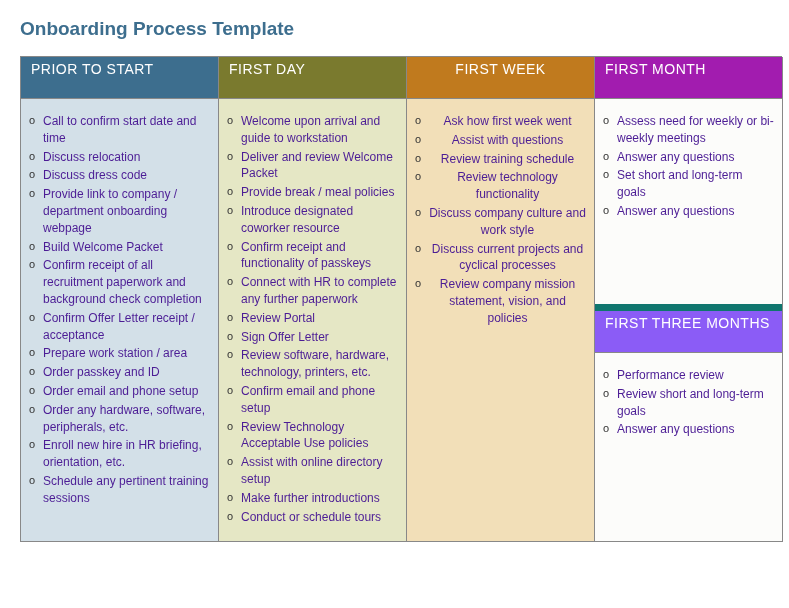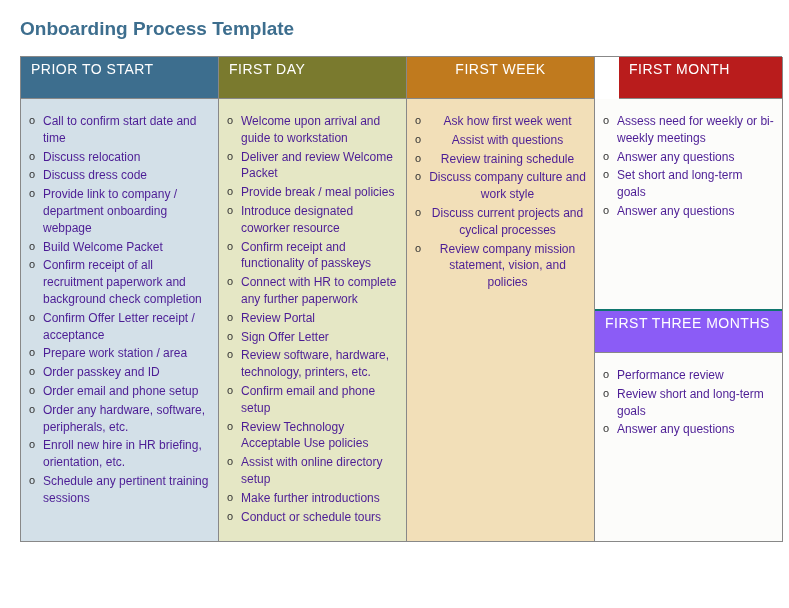--- a/index.html
+++ b/index.html
@@ -29,21 +29,21 @@
     color: #fff;
     font-size: 14px;
     letter-spacing: 0.5px;
     padding: 4px 10px 0 10px;
     border-right: 1px solid #888;
     border-bottom: 1px solid #888;
   }
   .hdr-prior { background: #3d6e8e; }
   .hdr-day   { background: #7a7a2e; }
   .hdr-week  { background: #c07a1e; text-align: center; }
-  .hdr-month { background: #b91c1c; margin-left: 24px; }
+  .hdr-month { background: #a21caf; }
   .hdr-three { background: #8b5cf6; }
   .col-body {
     padding: 14px 8px 14px 8px;
     border-right: 1px solid #888;
     border-bottom: 1px solid #888;
     font-size: 12px;
     color: #4c1d95;
   }
   .body-prior { background: #d3e0e8; }
   .body-day   { background: #e5e7c5; }
@@ -71,21 +71,21 @@
   .right-stack {
     display: grid;
     grid-template-rows: 212px 42px auto;
     border-right: 1px solid #888;
     border-bottom: 1px solid #888;
   }
   .right-stack .col-header,
   .right-stack .col-body {
     border-right: none;
   }
-  .right-stack .body-month { border-bottom: 2px solid #0f766e; }
+  .right-stack .body-month { border-bottom: 7px solid #0f766e; }
   .right-stack .hdr-three   { border-bottom: 1px solid #888; }
   .right-stack .body-three  { border-bottom: none; }
 </style>
 </head>
 <body>
 
 <div class="title">Onboarding Process Template</div>
 
 <div class="board">
 
@@ -127,20 +127,21 @@
         <li>Assist with online directory setup</li>
         <li>Make further introductions</li>
         <li>Conduct or schedule tours</li>
       </ul>
   </div>
   <div class="col-body body-week">
     <ul class="items">
         <li>Ask how first week went</li>
         <li>Assist with questions</li>
         <li>Review training schedule</li>
+        <li>Review technology functionality</li>
         <li>Discuss company culture and work style</li>
         <li>Discuss current projects and cyclical processes</li>
         <li>Review company mission statement, vision, and policies</li>
       </ul>
   </div>
 
   <div class="right-stack">
     <div class="col-body body-month">
       <ul class="items">
           <li>Assess need for weekly or bi-weekly meetings</li>

